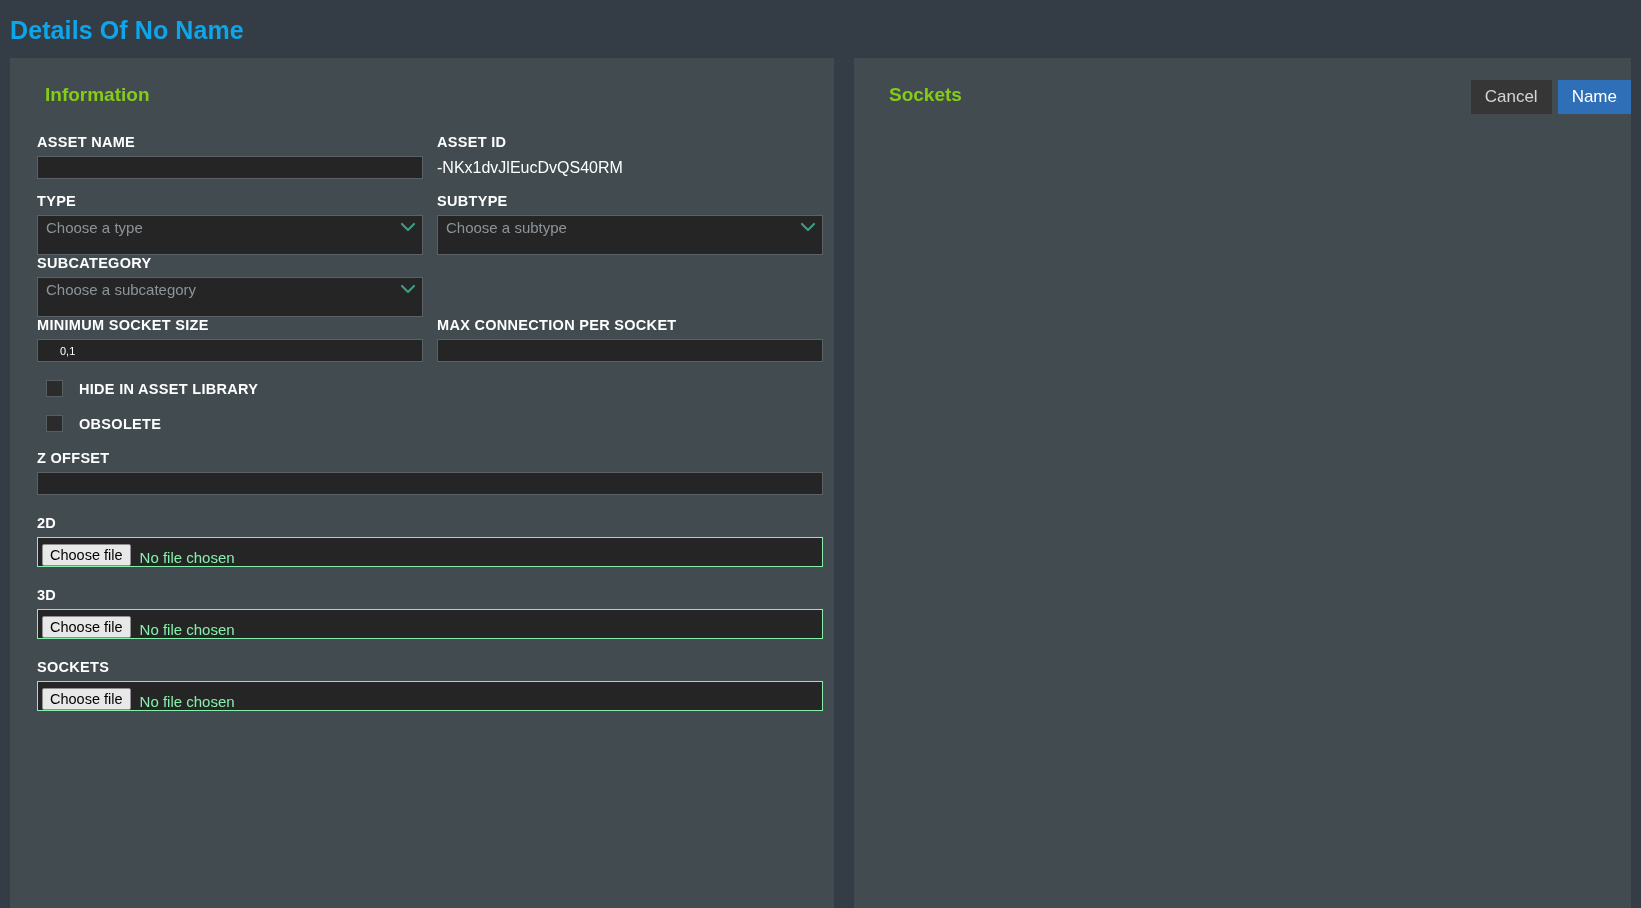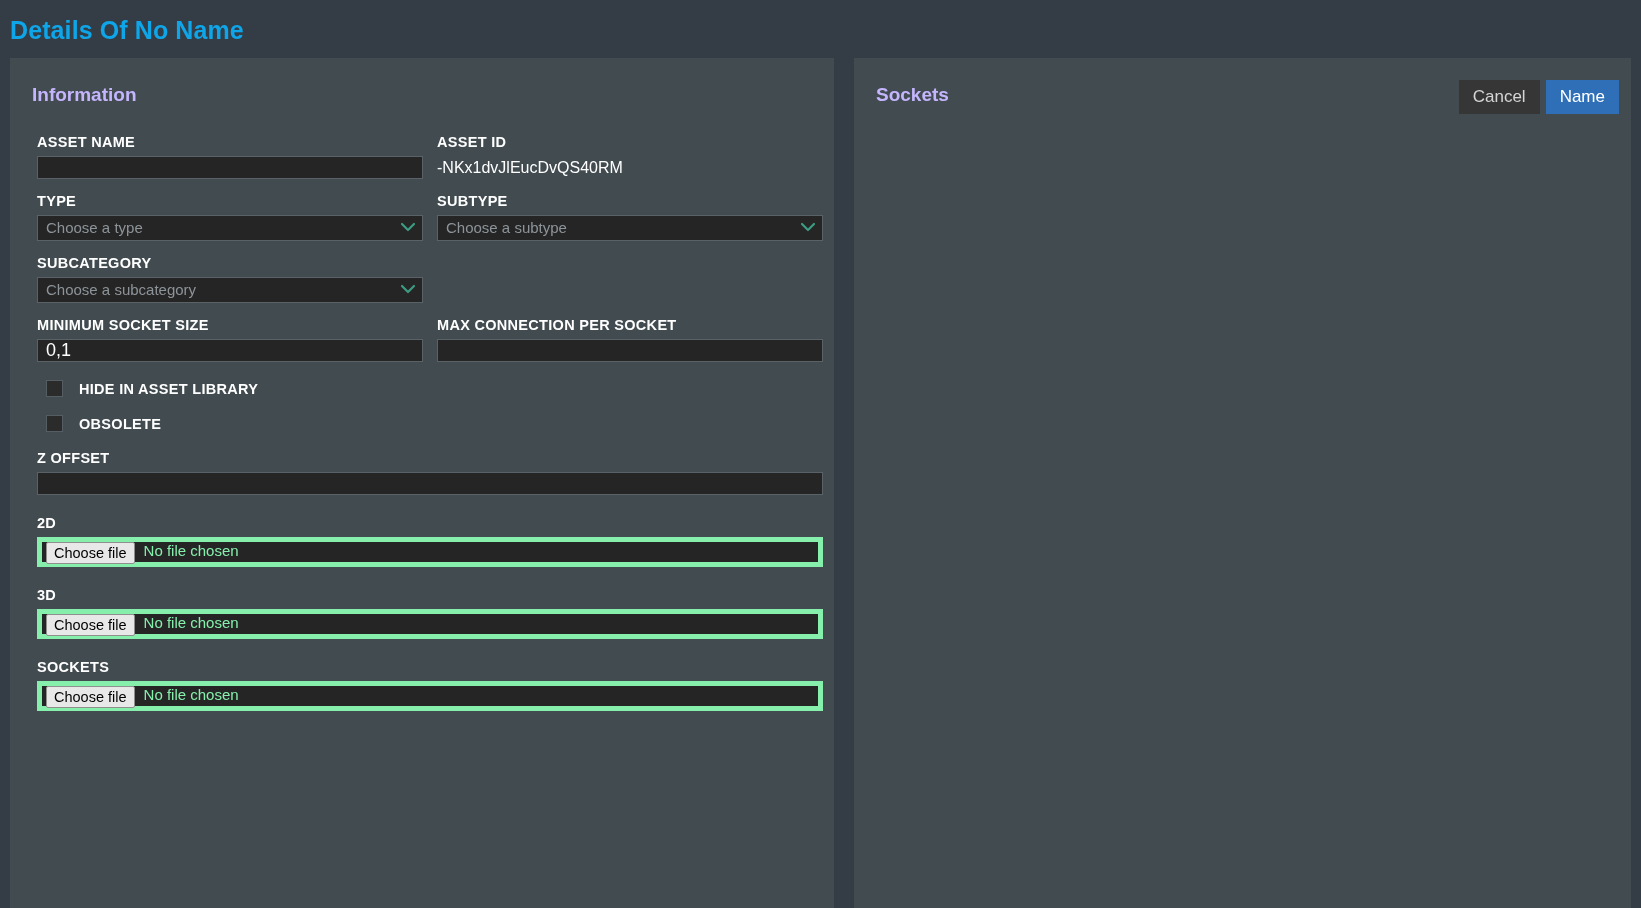--- a/index.html
+++ b/index.html
@@ -50,26 +50,26 @@
   .panel-left {
     width: 824px;
     padding: 0;
   }
 
   .panel-right {
     flex: 1;
   }
 
   .panel-title {
-    color: #c4b5fd;
+    color: #84cc16;
     font-size: 19px;
     font-weight: bold;
     position: absolute;
     top: 26px;
-    left: 22px;
+    left: 35px;
   }
 
   
   .form-body {
     position: absolute;
     top: 76px;
     left: 27px;
     width: 786px;
   }
 
@@ -95,43 +95,43 @@
     white-space: nowrap;
   }
 
   .text-input {
     width: 100%;
     height: 23px;
     background: #252525;
     border: 1px solid #5a6268;
     color: #ffffff;
     font-family: "Liberation Sans", sans-serif;
-    font-size: 18px;
-    padding: 0 8px;
+    font-size: 11px;
+    padding: 0 22px;
     outline: none;
     display: block;
   }
 
   .static-value {
     color: #ffffff;
     font-size: 16px;
     height: 23px;
     line-height: 23px;
     white-space: nowrap;
   }
 
   
   .select-wrap {
     position: relative;
     width: 100%;
     height: 26px;
   }
   .select-box {
     width: 100%;
-    height: 26px;
+    height: 40px;
     background: #252525;
     border: 1px solid #5a6268;
     color: #8d9499;
     font-size: 15px;
     line-height: 24px;
     padding: 0 28px 0 8px;
     white-space: nowrap;
     overflow: hidden;
   }
   .chevron {
@@ -164,23 +164,23 @@
     letter-spacing: 0.3px;
     text-transform: uppercase;
     margin-left: 16px;
   }
 
   
   .file-input {
     width: 100%;
     height: 30px;
     background: #252525;
-    border: 5px solid #86efac;
-    display: flex;
-    align-items: flex-start;
+    border: 1px solid #86efac;
+    display: flex;
+    align-items: flex-end;
     padding: 0 4px;
   }
   .file-button {
     background: #e8e8e8;
     border: 1px solid #8f8f8f;
     color: #000000;
     font-size: 14.5px;
     font-family: "Liberation Sans", sans-serif;
     padding: 2px 7px;
     line-height: 16px;
@@ -191,21 +191,21 @@
     color: #86efac;
     font-size: 15px;
     margin-left: 9px;
     white-space: nowrap;
   }
 
   
   .panel-actions {
     position: absolute;
     top: 22px;
-    right: 12px;
+    right: 0;
     display: flex;
     gap: 6px;
     align-items: flex-start;
   }
   .btn {
     font-family: "Liberation Sans", sans-serif;
     font-size: 17px;
     border: none;
     padding: 7px 14px;
     cursor: pointer;

